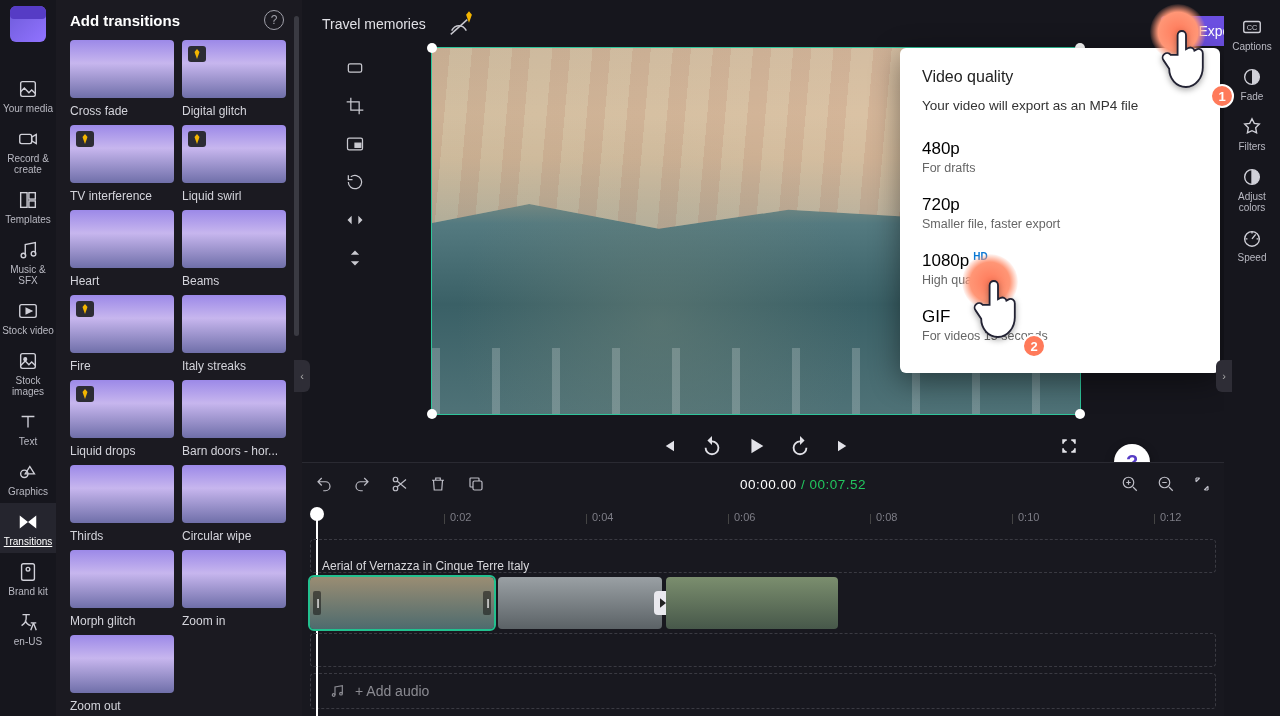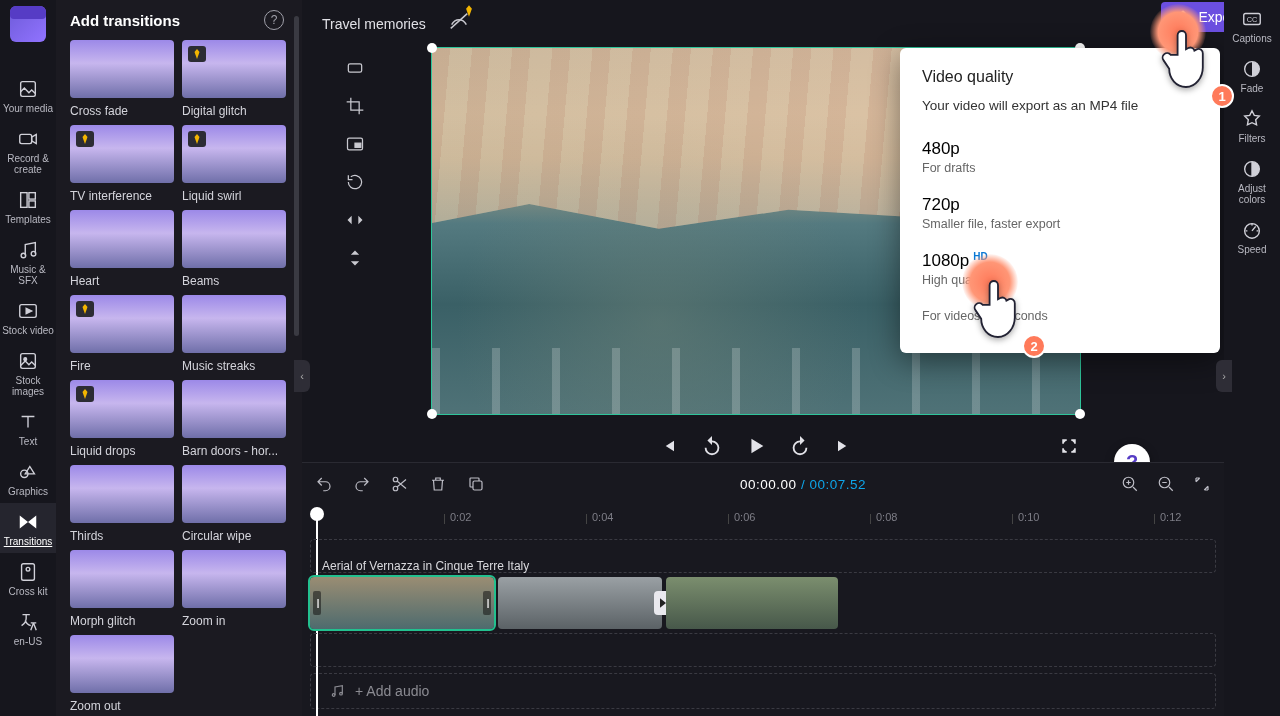--- a/index.html
+++ b/index.html
@@ -103,22 +103,22 @@
   background:#2e2d36;
   border-radius:0 6px 6px 0;
   display:flex;align-items:center;justify-content:center;
   font-size:11px;color:#aaa;
 }
 
 .top-bar{
   position:absolute;
   left:302px; top:0; right:0;
   height:40px;
-  display:flex; align-items:flex-end;
-  padding: 8px 14px;
+  display:flex; align-items:flex-start;
+  padding: 16px 14px;
 }
 .project-title{font-size:14px;color:#e0e0e6; margin-left:6px;}
 .title-icon{margin-left:22px; display:flex; align-items:center; gap:2px; position:relative;}
 .diamond-mini{position:absolute; top:-6px; right:-6px;}
 .export-btn{
   margin-left:auto;
   background:#6b4fe0;
   color:#fff;
   border:none;
   padding:7px 14px;
@@ -128,20 +128,21 @@
   cursor:pointer;
 }
 .chev-d{font-size:10px;opacity:0.8;}
 
 .far-right-rail{
   position:absolute;
   right:0; top:0;
   width:56px; height:716px;
   background:#16161d;
   display:flex; flex-direction:column; align-items:center;
+  padding-top:8px;
 }
 .right-collapse{
   position:absolute;
   right:48px; top:360px;
   width:16px;height:32px;
   background:#2e2d36;
   border-radius:6px 0 0 6px;
   display:flex;align-items:center;justify-content:center;
   font-size:11px;color:#aaa;
 }
@@ -285,21 +286,21 @@
 .tl-toolbar{
   height:42px;
   display:flex; align-items:center;
   padding:0 12px;
 }
 .tl-left{display:flex;gap:18px;align-items:center;}
 .tl-tool{width:20px;height:20px;cursor:pointer;display:flex;align-items:center;justify-content:center;}
 .tl-tool svg{stroke:#bdbdc6;fill:none;stroke-width:1.6;}
 .tl-time{flex:1;text-align:center;font-size:13.5px;letter-spacing:0.5px;}
 .tl-time .cur{color:#fff;}
-.tl-time .dur{color:#0ea5e9;}
+.tl-time .dur{color:#22c55e;}
 .tl-right{display:flex;gap:16px;align-items:center;}
 
 .ruler{
   position:relative;
   height:30px;
   margin-left:8px;
 }
 .playhead{
   position:absolute; left:0; top:2px;
   width:14px;height:14px;
@@ -454,21 +455,21 @@
         </span>
         <span>Transitions</span>
       </div>
       <div class="rail-item">
         <span class="rail-icon">
           <svg width="22" height="22" viewBox="0 0 24 24">
             <rect x="5" y="3" width="14" height="18" rx="2"></rect>
             <circle cx="12" cy="9" r="2"></circle>
           </svg>
         </span>
-        <span>Cross kit</span>
+        <span>Brand kit</span>
       </div>
       <div class="rail-item">
         <span class="rail-icon">
           <svg width="22" height="22" viewBox="0 0 24 24">
             <path d="M6 4h8M10 4v4c0 4-2 6-5 8M9 10c1 3 3 5 6 6M15 13h6M18 13l-3 8m3-8l3 8"></path>
           </svg>
         </span>
         <span>en-US</span>
       </div>
     </div>
@@ -527,21 +528,21 @@
           <div class="badge">
             <svg class="diamond-svg" viewBox="0 0 24 24">
               <path d="M12 2l5 6-5 14L7 8z" fill="#f2b400"></path>
             </svg>
           </div>
         </div>
         <div class="card-label">Fire</div>
       </div>
       <div class="card">
         <div class="thumb"></div>
-        <div class="card-label">Music streaks</div>
+        <div class="card-label">Italy streaks</div>
       </div>
       <div class="card">
         <div class="thumb">
           <div class="badge">
             <svg class="diamond-svg" viewBox="0 0 24 24">
               <path d="M12 2l5 6-5 14L7 8z" fill="#f2b400"></path>
             </svg>
           </div>
         </div>
         <div class="card-label">Liquid drops</div>
@@ -648,20 +649,21 @@
         </div>
         <div class="ep-opt">
           <div class="ep-opt-head">720p</div>
           <div class="ep-opt-sub">Smaller file, faster export</div>
         </div>
         <div class="ep-opt">
           <div class="ep-opt-head">1080p<span class="hd-badge">HD</span></div>
           <div class="ep-opt-sub">High quality</div>
         </div>
         <div class="ep-opt">
+          <div class="ep-opt-head">GIF</div>
           <div class="ep-opt-sub">For videos 15 seconds</div>
         </div>
       </div>
   </div>
 
   <div class="play-controls">
     <div class="pc-btn">
         <svg width="18" height="18" viewBox="0 0 24 24">
           <path d="M6 5v14M20 5L9 12l11 7z"></path>
         </svg>

